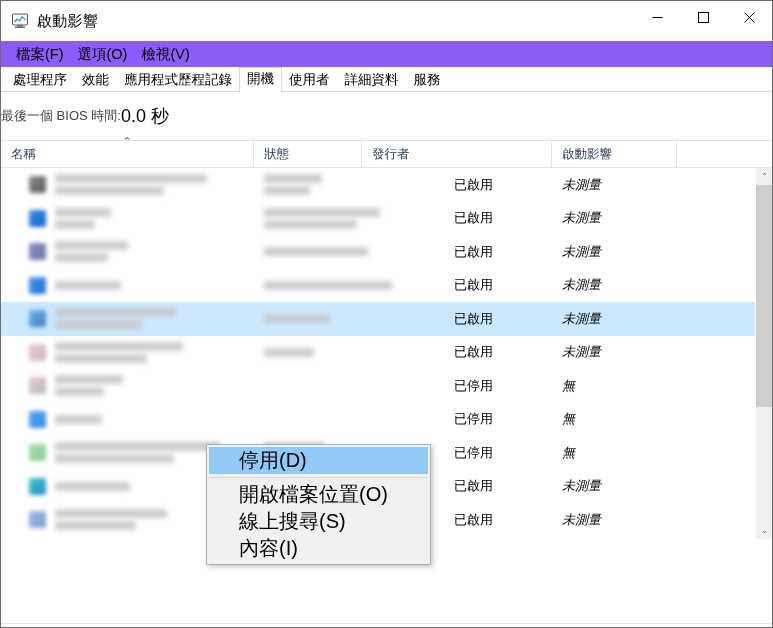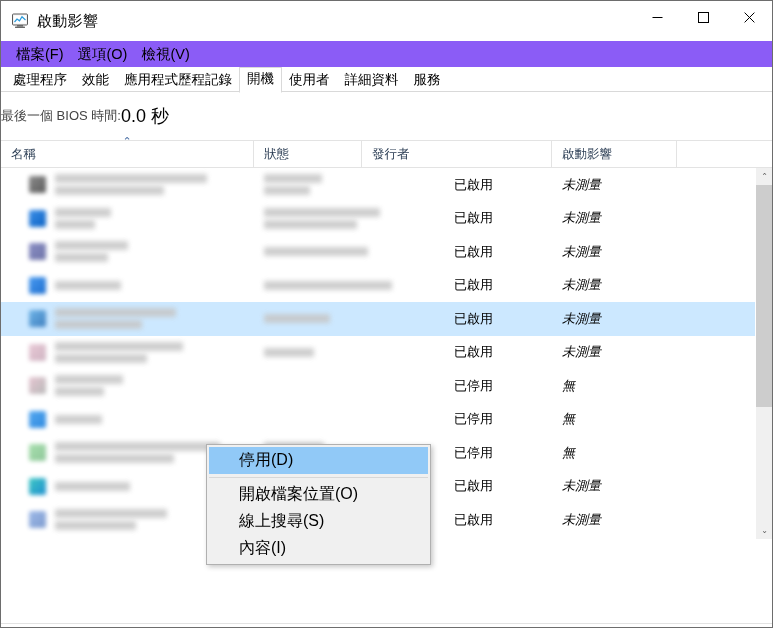--- a/index.html
+++ b/index.html
@@ -289,21 +289,21 @@
     padding: 2px 0 2px 0;
     box-sizing: border-box;
     box-shadow: 2px 2px 5px rgba(0,0,0,0.22);
     z-index: 50;
   }
   .ctx-item {
     height: 27px;
     display: flex;
     align-items: center;
     padding-left: 32px;
-    font-size: 16px;
+    font-size: 20px;
     color: #000000;
     white-space: nowrap;
     box-sizing: border-box;
   }
   .ctx-item.highlight {
     background: #91c9f7;
     margin: 0 2px;
     padding-left: 30px;
   }
   .ctx-sep {

